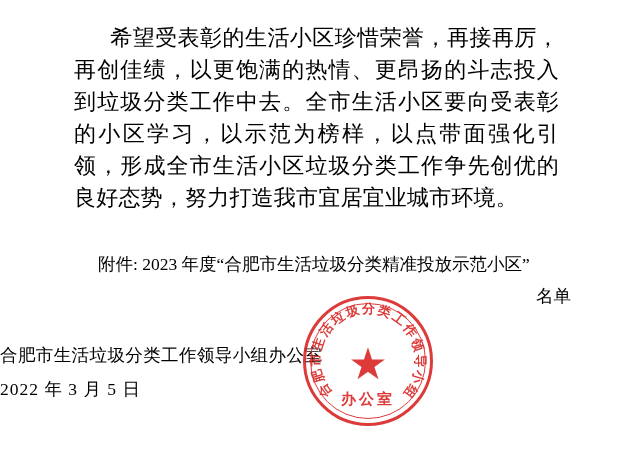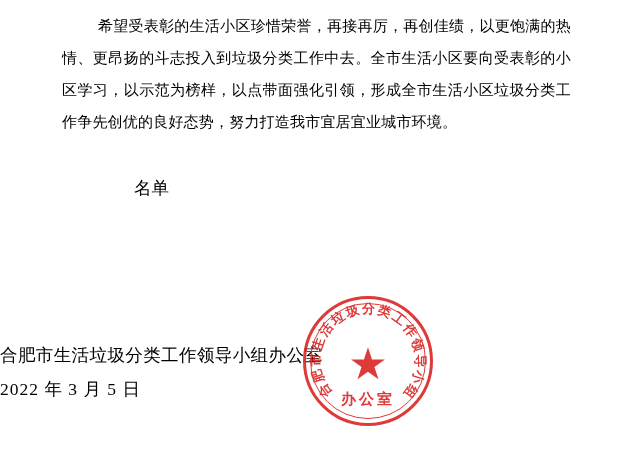--- a/index.html
+++ b/index.html
@@ -16,42 +16,43 @@
     position: relative;
   }
   .page {
     position: relative;
     width: 633px;
     height: 450px;
     box-sizing: border-box;
     padding: 10px 62px 0 62px;
   }
   .body-para {
-    font-size: 15px;
+    font-size: 22px;
     line-height: 32px;
     text-align: justify;
     text-justify: inter-ideograph;
     letter-spacing: 0.2px;
-    margin: 0;
+    margin: 12px;
   }
   .body-para .indent {
     display: inline-block;
     width: 36px;
   }
   .attachment-block {
     margin-top: 34px;
     font-size: 17.5px;
     line-height: 32px;
   }
   .attachment-line-1 {
     padding-left: 36px;
     white-space: nowrap;
   }
   .attachment-line-2 {
     padding-left: 72px;
+    text-align: right;
   }
   .signature-block {
     position: absolute;
     left: 0;
     right: 0;
     top: 338px;
     text-align: left;
     font-size: 17.5px;
     line-height: 34px;
     letter-spacing: 0.4px;
@@ -128,20 +129,21 @@
   }
 </style>
 </head>
 <body>
 
 <div class="page">
 
   <p class="body-para"><span class="indent"></span><span>希望受表彰的生活小区珍惜荣誉，再接再厉，再创佳绩，以更饱满的热情、更昂扬的斗志投入到垃圾分类工作中去。全市生活小区要向受表彰的小区学习，以示范为榜样，以点带面强化引领，形成全市生活小区垃圾分类工作争先创优的良好态势，努力打造我市宜居宜业城市环境。</span></p>
 
   <div class="attachment-block">
+    <div class="attachment-line-1">附件: 2023 年度“合肥市生活垃圾分类精准投放示范小区”</div>
     <div class="attachment-line-2">名单</div>
   </div>
 
   <div class="signature-block">
     <div class="sig-line">合肥市生活垃圾分类工作领导小组办公室</div>
     <div class="sig-line sig-date">2022 年 3 月 5 日</div>
   </div>
 
   <div class="seal">
     <div class="seal-inner-ring"></div>

